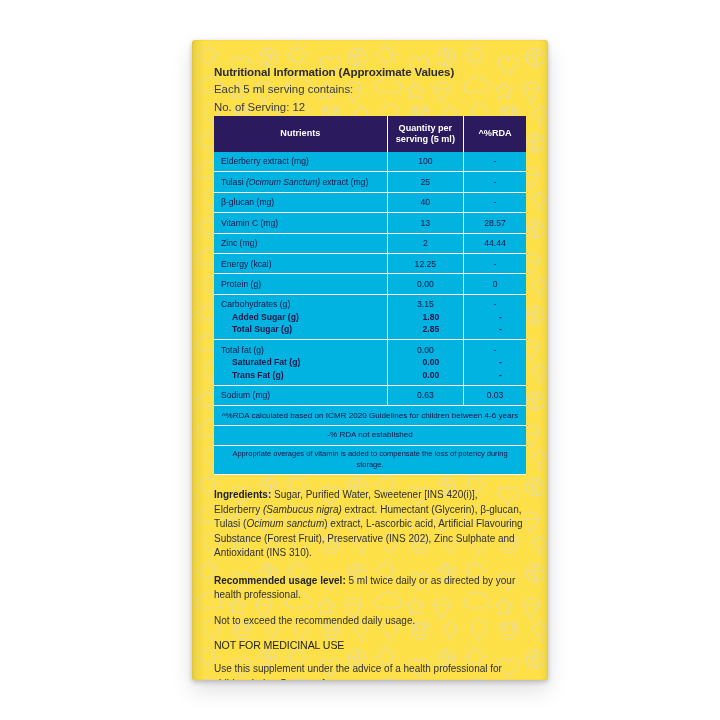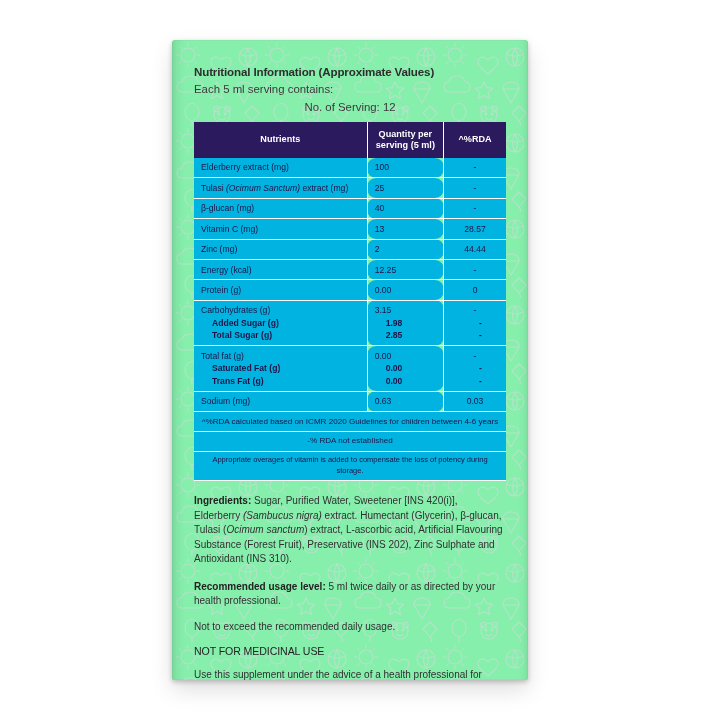--- a/index.html
+++ b/index.html
@@ -15,25 +15,25 @@
     position: relative;
     width: 720px;
     height: 720px;
     background: #ffffff;
     overflow: hidden;
   }
 
   
   #card {
     position: absolute;
-    left: 172px;
+    left: 192px;
     top: 40px;
     width: 356px;
     height: 640px;
-    background: #86efac;
+    background: #fde047;
     border-radius: 3px 3px 2px 2px;
     box-shadow: 0 2px 5px rgba(0,0,0,0.22),
                 0 10px 22px rgba(0,0,0,0.13),
                 inset 0 0 0 1px rgba(0,0,0,0.025);
     overflow: hidden;
   }
 
   
   #card::before {
     content: "";
@@ -83,21 +83,21 @@
     letter-spacing: -0.15px;
     margin: 0 0 3px 0;
     line-height: 1.25;
   }
   .ni-sub {
     font-size: 11.4px;
     color: #3a3a3a;
     margin: 0 0 2px 0;
     line-height: 1.32;
   }
-  .ni-sub.last { margin-bottom: 7px; text-align: center; }
+  .ni-sub.last { margin-bottom: 1px; }
 
   
   table.nutri {
     width: 100%;
     border-collapse: collapse;
     table-layout: fixed;
     font-size: 8.6px;
   }
   table.nutri col.c1 { width: 55.5%; }
   table.nutri col.c2 { width: 24.5%; }
@@ -121,21 +121,21 @@
     color: #201448;
     padding: 3.5px 7px;
     border-bottom: 1.4px solid #ffffff;
     border-right: 1.4px solid #ffffff;
     line-height: 1.45;
     vertical-align: top;
     margin-top: 32px;
   }
   table.nutri tbody td:last-child { border-right: none; }
   td.name   { text-align: left; }
-  td.val    { text-align: left; border-radius: 9px; }
+  td.val    { text-align: center; }
   td.rda    { text-align: center; }
 
   .sub-indent { padding-left: 11px; display: block; font-weight: bold; }
   .it { font-style: italic; }
 
   td.note {
     text-align: center;
     padding: 3.2px 7px;
     font-size: 8.1px;
     line-height: 1.35;
@@ -275,21 +275,21 @@
           </tr>
 
           <tr>
             <td class="name">
               <span>Carbohydrates (g)</span>
               <span class="sub-indent">Added Sugar (g)</span>
               <span class="sub-indent">Total Sugar (g)</span>
             </td>
             <td class="val">
               <span>3.15</span>
-              <span class="sub-indent">1.98</span>
+              <span class="sub-indent">1.80</span>
               <span class="sub-indent">2.85</span>
             </td>
             <td class="rda">
               <span>-</span>
               <span class="sub-indent">-</span>
               <span class="sub-indent">-</span>
             </td>
           </tr>
 
           <tr>

